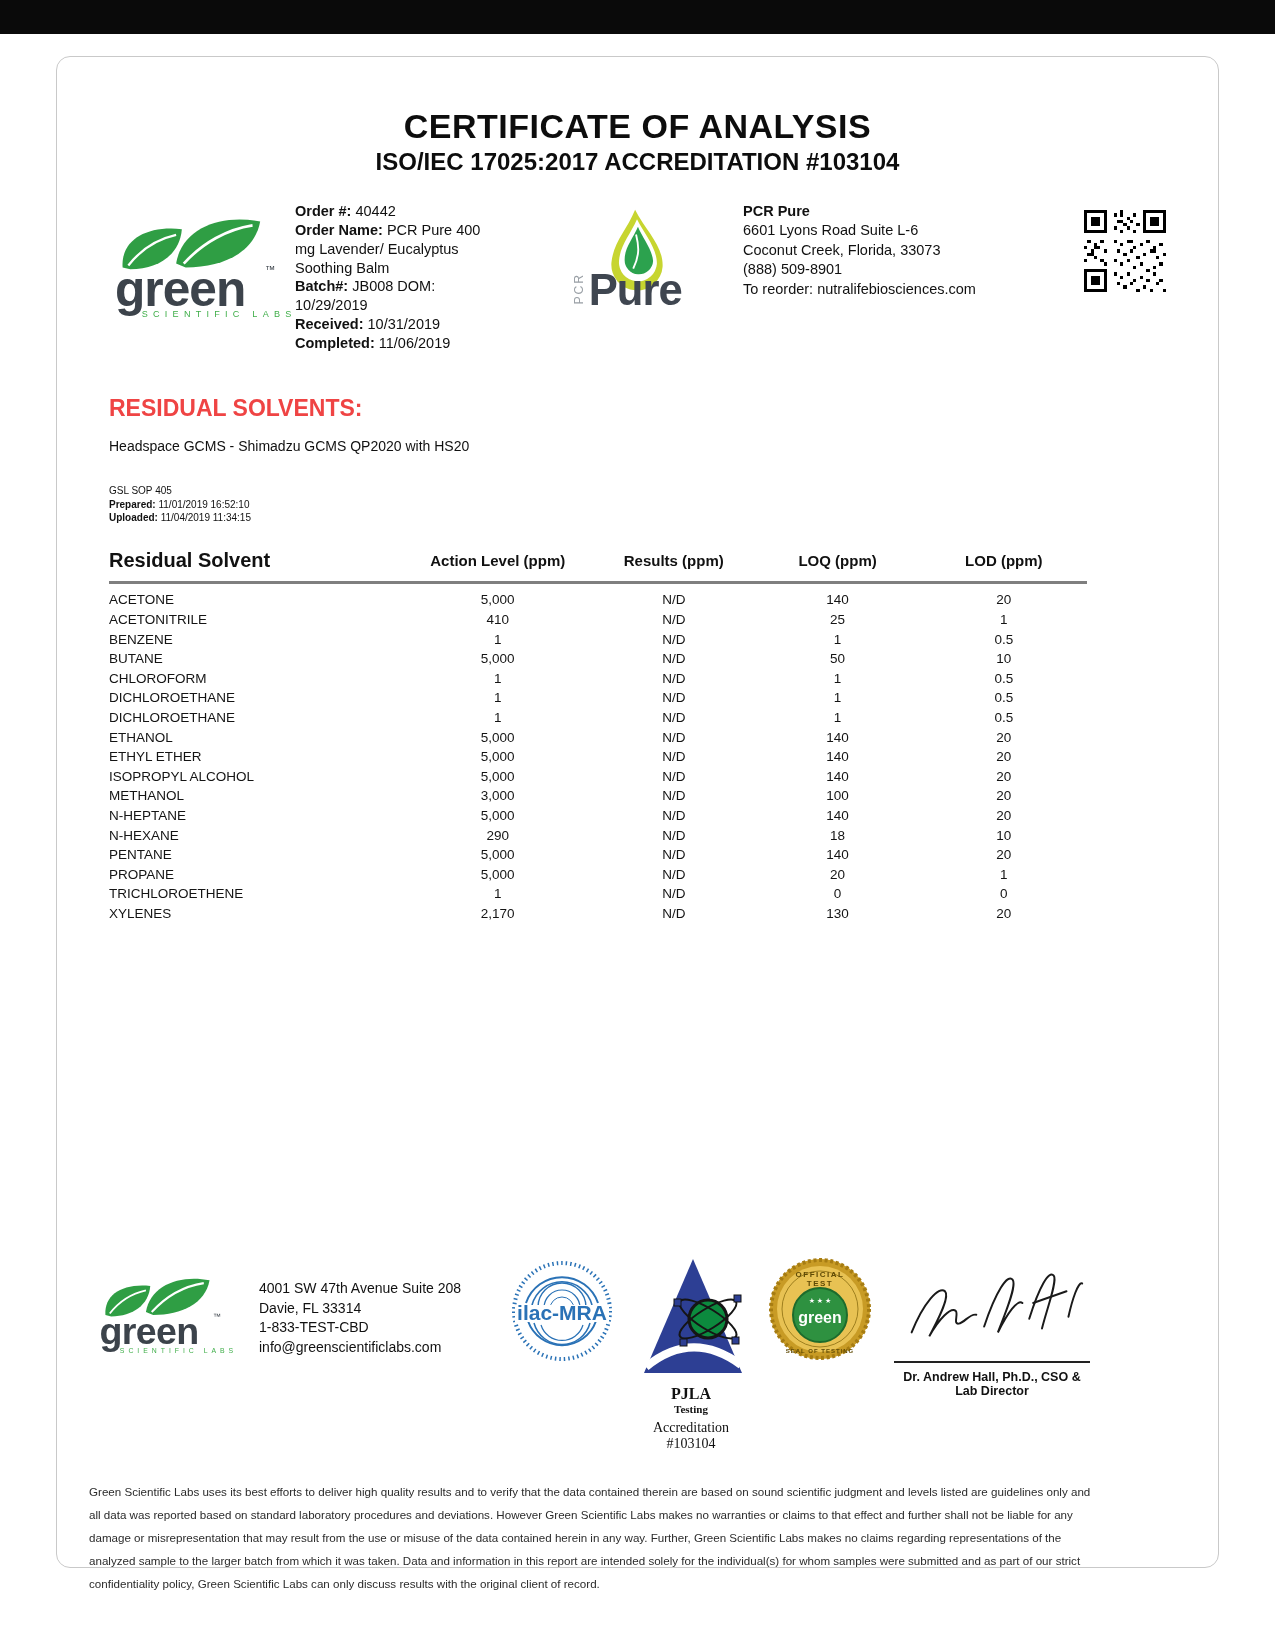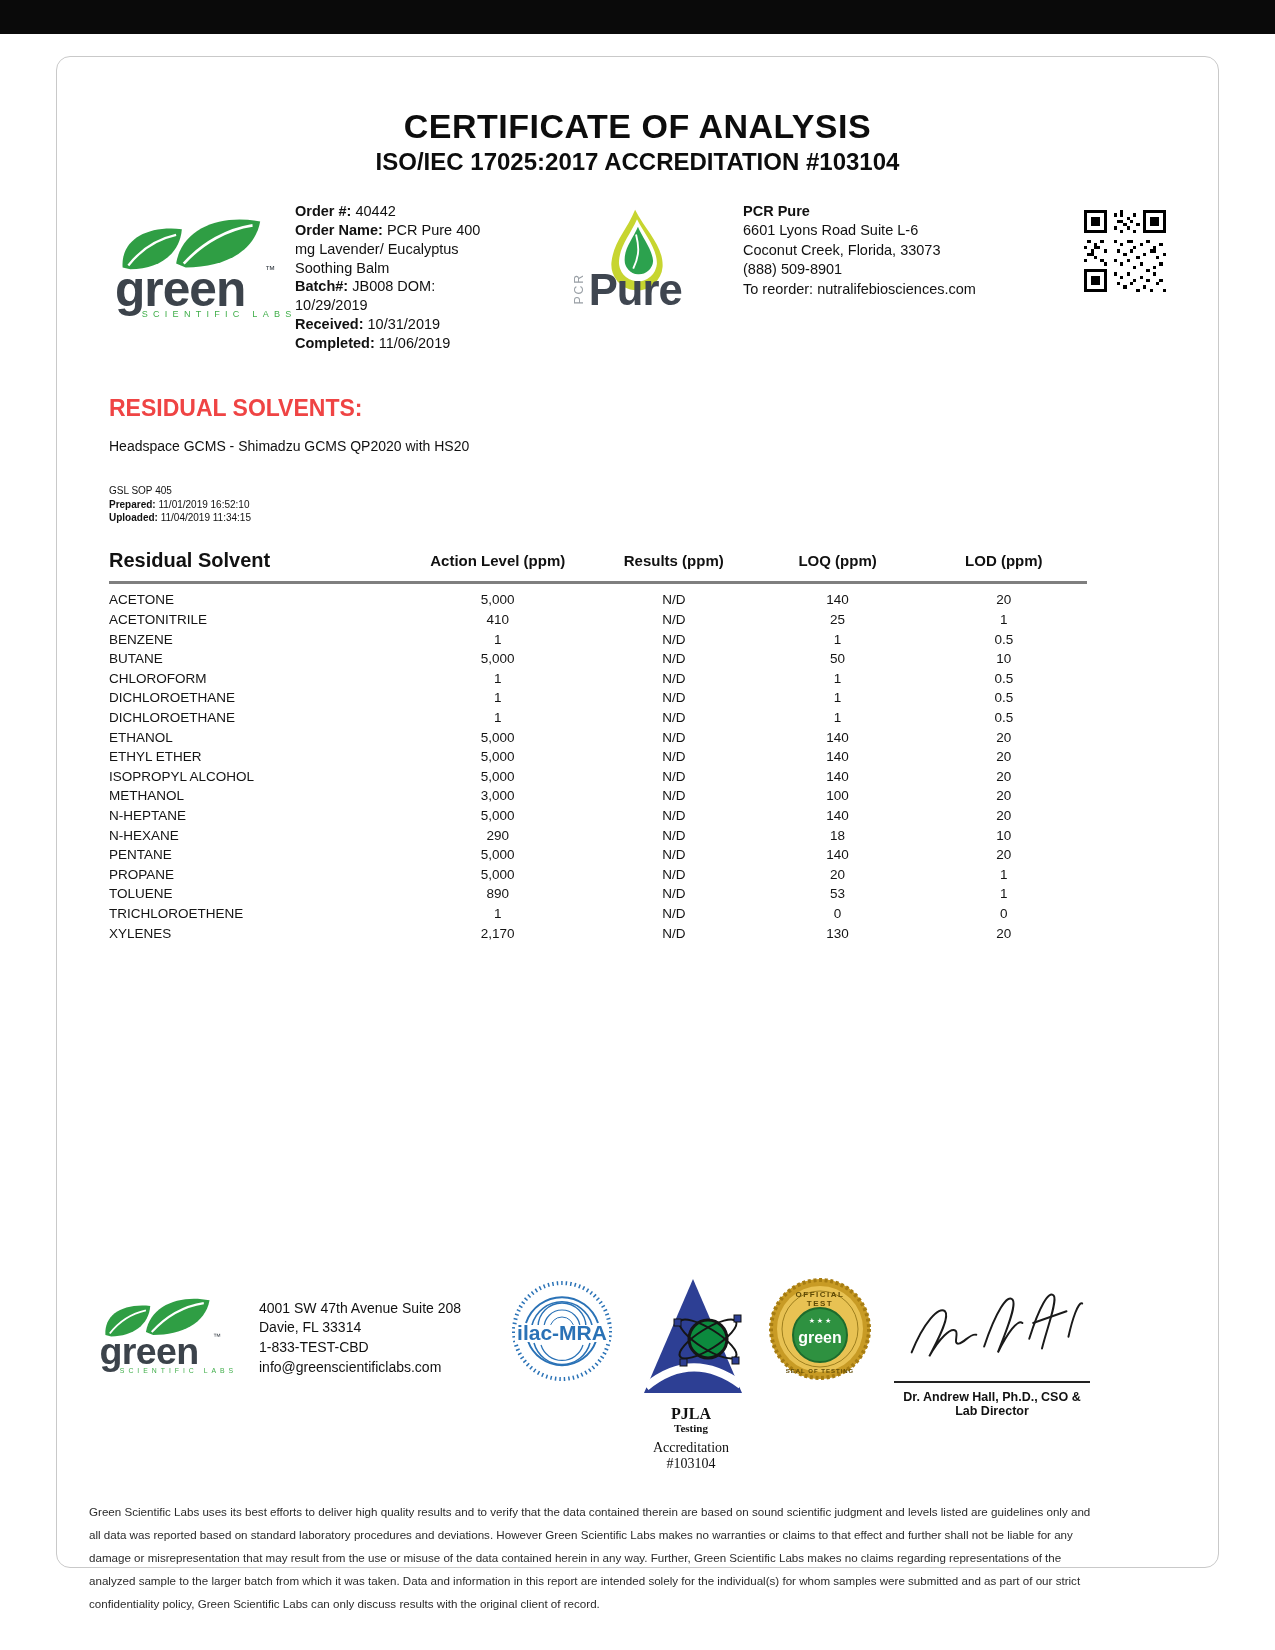--- a/index.html
+++ b/index.html
@@ -319,27 +319,20 @@
           <td>20</td>
         </tr>
         <tr>
           <td>PROPANE</td>
           <td>5,000</td>
           <td>N/D</td>
           <td>20</td>
           <td>1</td>
         </tr>
         <tr>
-          <td>TOLUENE</td>
-          <td>890</td>
-          <td>N/D</td>
-          <td>53</td>
-          <td>1</td>
-        </tr>
-        <tr>
           <td>TRICHLOROETHENE</td>
           <td>1</td>
           <td>N/D</td>
           <td>0</td>
           <td>0</td>
         </tr>
         <tr>
           <td>XYLENES</td>
           <td>2,170</td>
           <td>N/D</td>

